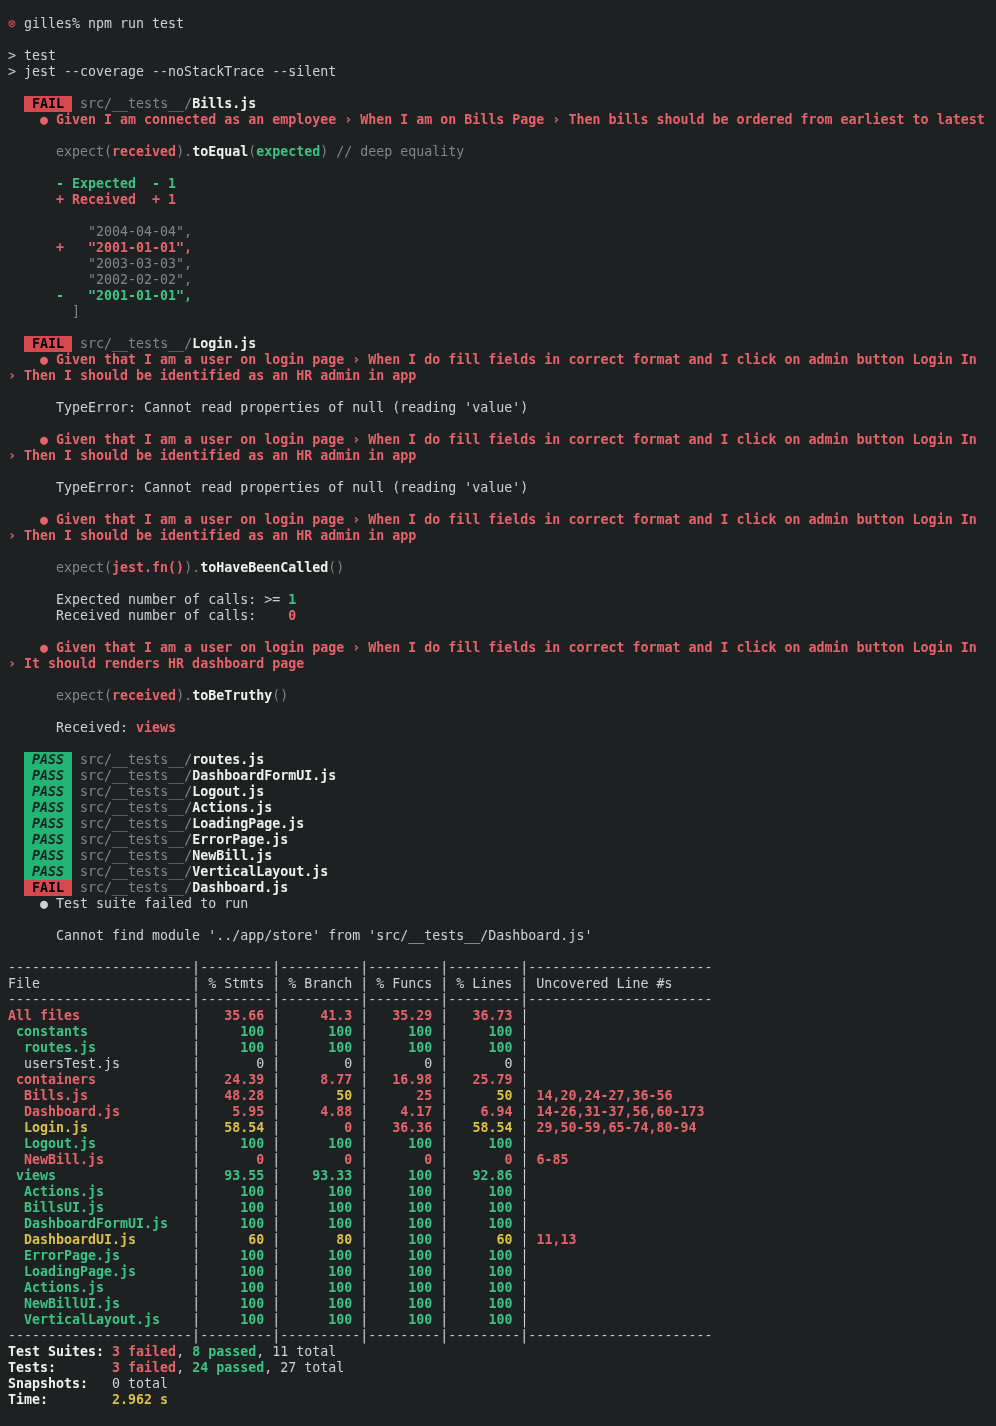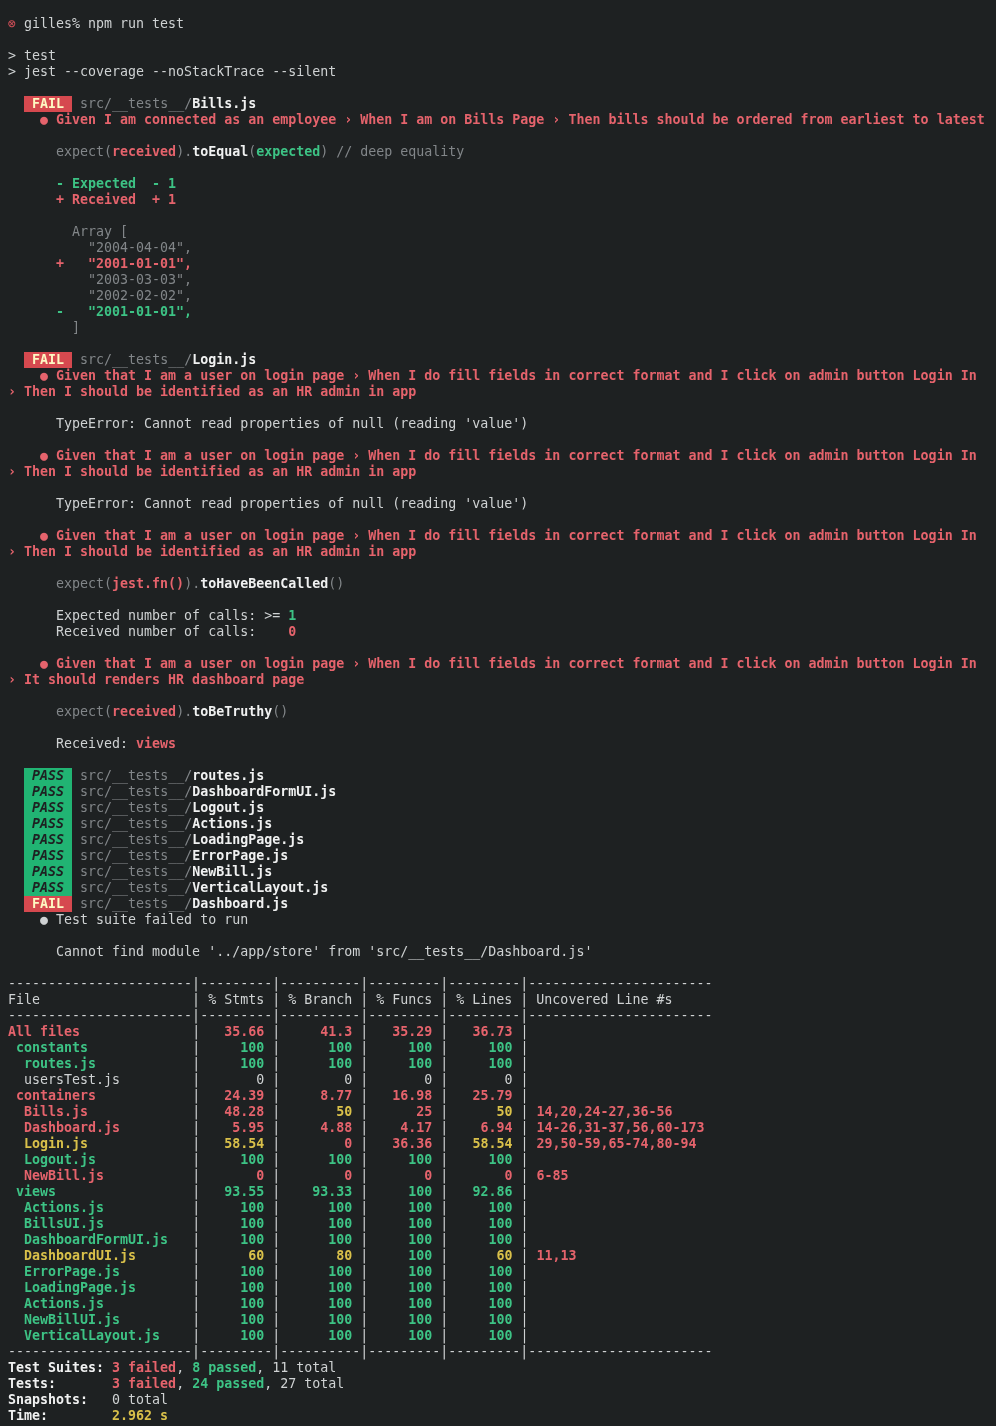--- a/index.html
+++ b/index.html
@@ -18,21 +18,21 @@
   }
   .line{white-space:pre;height:16px;}
   .c-fg  {color:#cfd2d3;}
   .c-dim {color:#828689;}
   .c-red {color:#e5636c;font-weight:bold;}
   .c-grn {color:#3dc385;font-weight:bold;}
   .c-yelb{color:#d9c04a;font-weight:bold;}
   .c-wb  {color:#f0f1f1;font-weight:bold;}
   .c-icon{color:#d04f58;}
   .c-failbadge{
-    background:#d6494f;color:#fef9c3;font-weight:bold;
+    background:#d6494f;color:#000000;font-weight:bold;
     display:inline-block;height:16px;vertical-align:top;
   }
   .c-passbadge{
     background:#21b473;color:#1e2122;font-weight:bold;
     display:inline-block;height:16px;vertical-align:top;font-style:italic;
   }
 </style>
 </head>
 <body>
 
@@ -43,21 +43,20 @@
     <div class="line"><span class="c-fg">&gt; jest --coverage --noStackTrace --silent</span></div>
     <div class="line">&nbsp;</div>
     <div class="line"><span class="c-fg">  </span><span class="c-failbadge"> FAIL </span><span class="c-fg"> </span><span class="c-dim">src/__tests__/</span><span class="c-wb">Bills.js</span></div>
     <div class="line"><span class="c-red">    ● Given I am connected as an employee › When I am on Bills Page › Then bills should be ordered from earliest to latest</span></div>
     <div class="line">&nbsp;</div>
     <div class="line"><span class="c-dim">      expect(</span><span class="c-red">received</span><span class="c-dim">).</span><span class="c-wb">toEqual</span><span class="c-dim">(</span><span class="c-grn">expected</span><span class="c-dim">)</span><span class="c-dim"> // deep equality</span></div>
     <div class="line">&nbsp;</div>
     <div class="line"><span class="c-grn">      - Expected  - 1</span></div>
     <div class="line"><span class="c-red">      + Received  + 1</span></div>
     <div class="line">&nbsp;</div>
-    <div class="line"><span class="c-dim">        Array [</span></div>
     <div class="line"><span class="c-dim">          "2004-04-04",</span></div>
     <div class="line"><span class="c-red">      +   "2001-01-01",</span></div>
     <div class="line"><span class="c-dim">          "2003-03-03",</span></div>
     <div class="line"><span class="c-dim">          "2002-02-02",</span></div>
     <div class="line"><span class="c-grn">      -   "2001-01-01",</span></div>
     <div class="line"><span class="c-dim">        ]</span></div>
     <div class="line">&nbsp;</div>
     <div class="line"><span class="c-fg">  </span><span class="c-failbadge"> FAIL </span><span class="c-fg"> </span><span class="c-dim">src/__tests__/</span><span class="c-wb">Login.js</span></div>
     <div class="line"><span class="c-red">    ● Given that I am a user on login page › When I do fill fields in correct format and I click on admin button Login In</span></div>
     <div class="line"><span class="c-red">› Then I should be identified as an HR admin in app</span></div>

